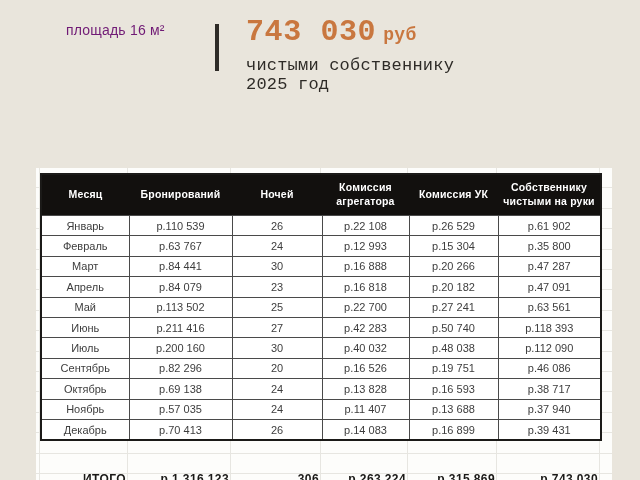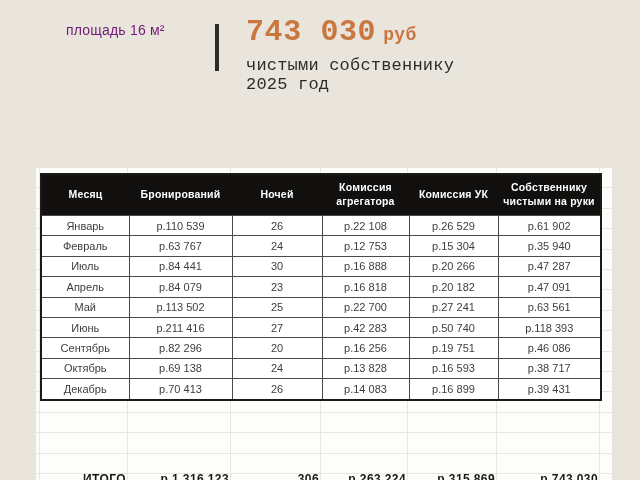--- a/index.html
+++ b/index.html
@@ -120,26 +120,26 @@
           <td>р.110 539</td>
           <td>26</td>
           <td>р.22 108</td>
           <td>р.26 529</td>
           <td>р.61 902</td>
         </tr>
         <tr>
           <td>Февраль</td>
           <td>р.63 767</td>
           <td>24</td>
-          <td>р.12 753</td>
+          <td>р.12 993</td>
           <td>р.15 304</td>
-          <td>р.35 940</td>
-        </tr>
-        <tr>
-          <td>Июль</td>
+          <td>р.35 800</td>
+        </tr>
+        <tr>
+          <td>Март</td>
           <td>р.84 441</td>
           <td>30</td>
           <td>р.16 888</td>
           <td>р.20 266</td>
           <td>р.47 287</td>
         </tr>
         <tr>
           <td>Апрель</td>
           <td>р.84 079</td>
           <td>23</td>
@@ -157,34 +157,50 @@
         </tr>
         <tr>
           <td>Июнь</td>
           <td>р.211 416</td>
           <td>27</td>
           <td>р.42 283</td>
           <td>р.50 740</td>
           <td>р.118 393</td>
         </tr>
         <tr>
+          <td>Июль</td>
+          <td>р.200 160</td>
+          <td>30</td>
+          <td>р.40 032</td>
+          <td>р.48 038</td>
+          <td>р.112 090</td>
+        </tr>
+        <tr>
           <td>Сентябрь</td>
           <td>р.82 296</td>
           <td>20</td>
-          <td>р.16 256</td>
+          <td>р.16 526</td>
           <td>р.19 751</td>
           <td>р.46 086</td>
         </tr>
         <tr>
           <td>Октябрь</td>
           <td>р.69 138</td>
           <td>24</td>
           <td>р.13 828</td>
           <td>р.16 593</td>
           <td>р.38 717</td>
+        </tr>
+        <tr>
+          <td>Ноябрь</td>
+          <td>р.57 035</td>
+          <td>24</td>
+          <td>р.11 407</td>
+          <td>р.13 688</td>
+          <td>р.37 940</td>
         </tr>
         <tr>
           <td>Декабрь</td>
           <td>р.70 413</td>
           <td>26</td>
           <td>р.14 083</td>
           <td>р.16 899</td>
           <td>р.39 431</td>
         </tr>
       </tbody>

